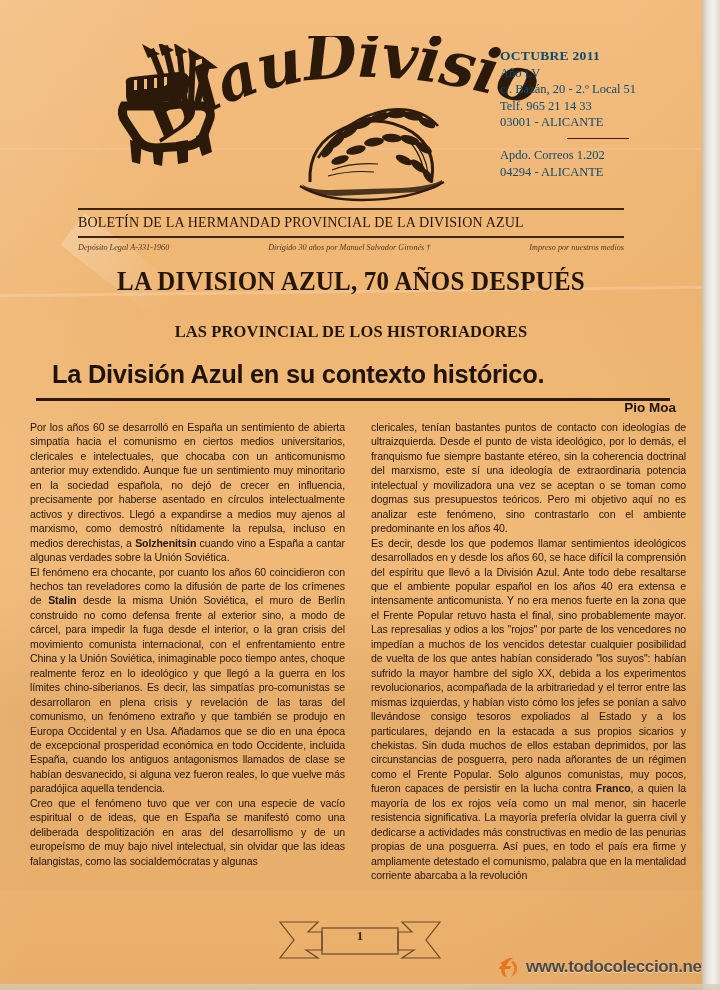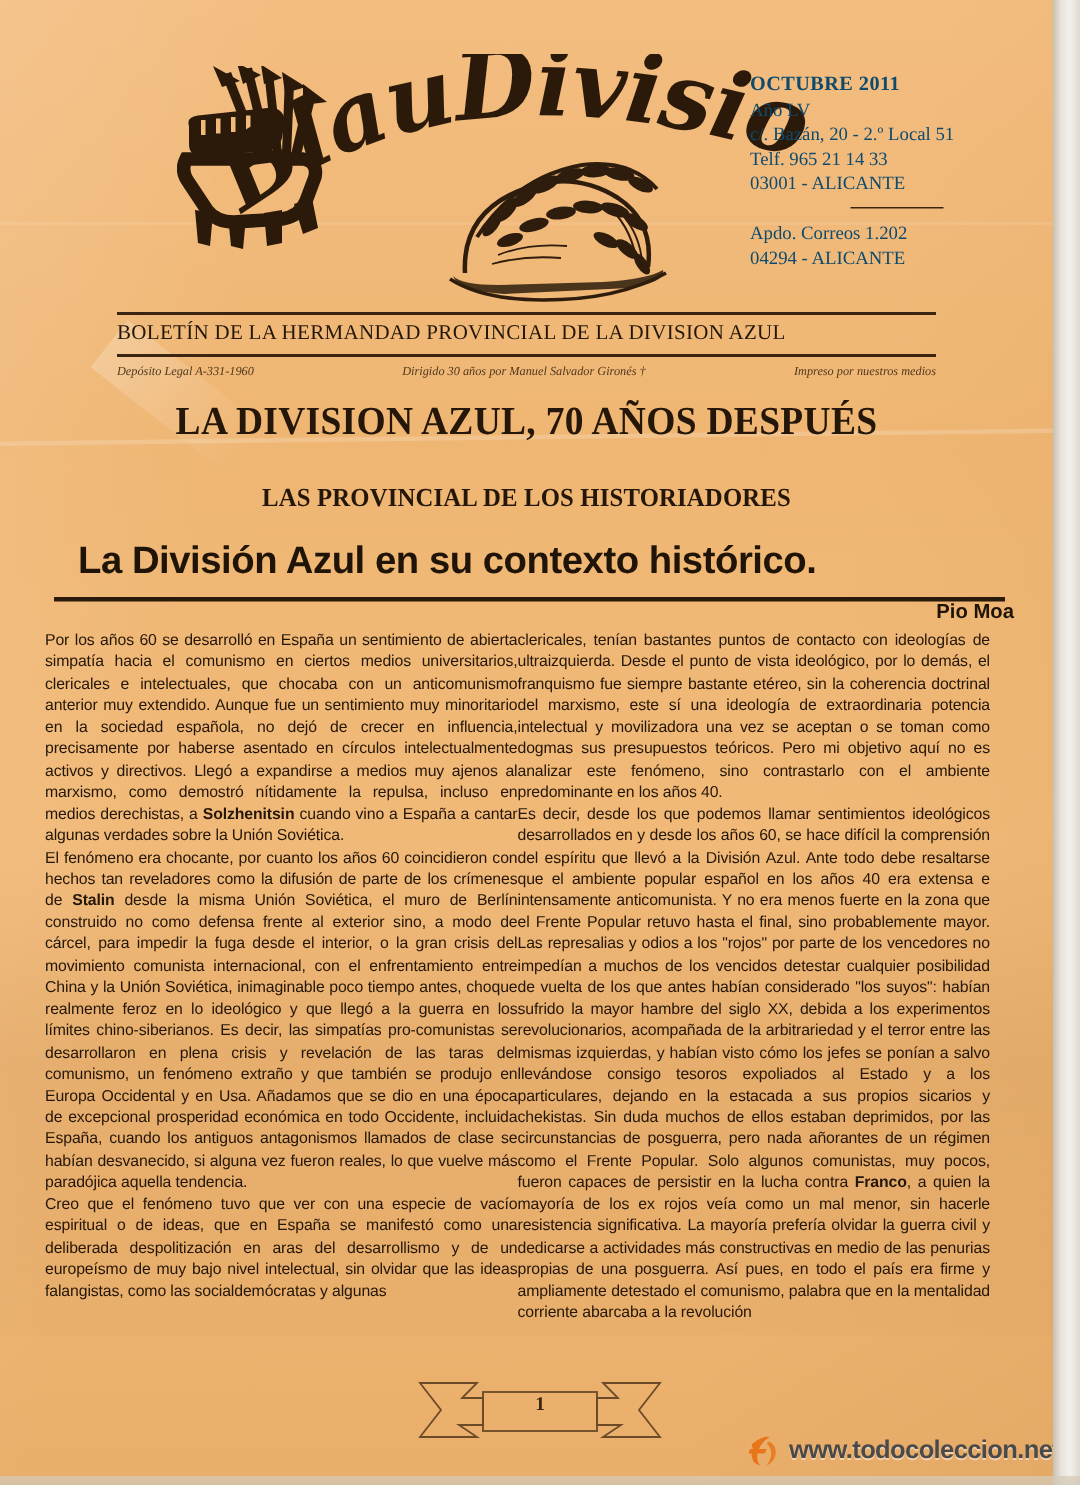--- a/index.html
+++ b/index.html
@@ -187,20 +187,21 @@
     font-size: 13.5px;
     color: #1f1407;
   }
 
   
   .columns {
     position: absolute;
     left: 30px; top: 420px;
     width: 656px;
     display: flex;
+    gap: 26px;
   }
   .col {
     width: 315px;
     font-size: 10.55px;
     line-height: 14.45px;
     text-align: justify;
     color: #241608;
     letter-spacing: -0.08px;
   }
   .col p { margin: 0; }

